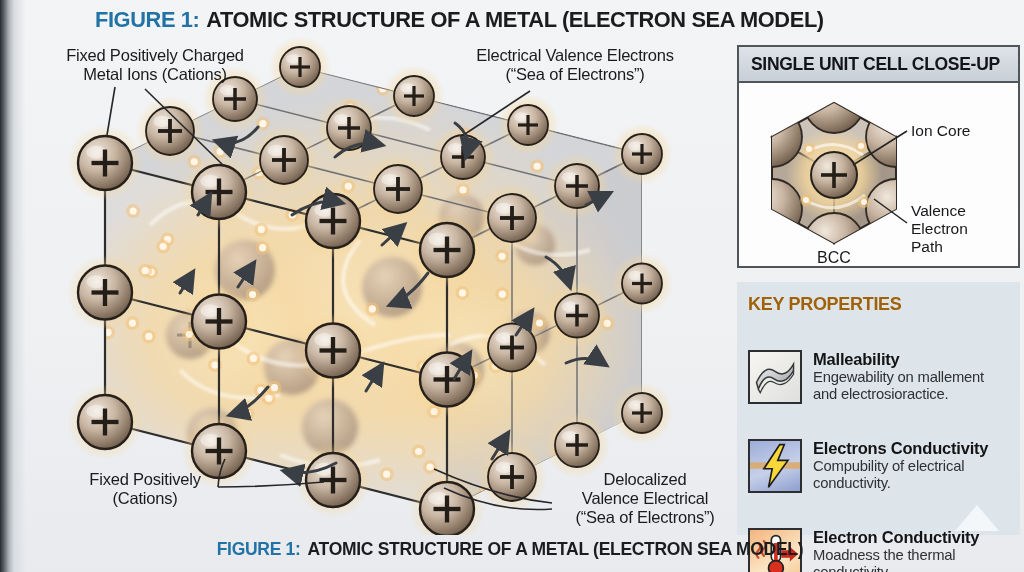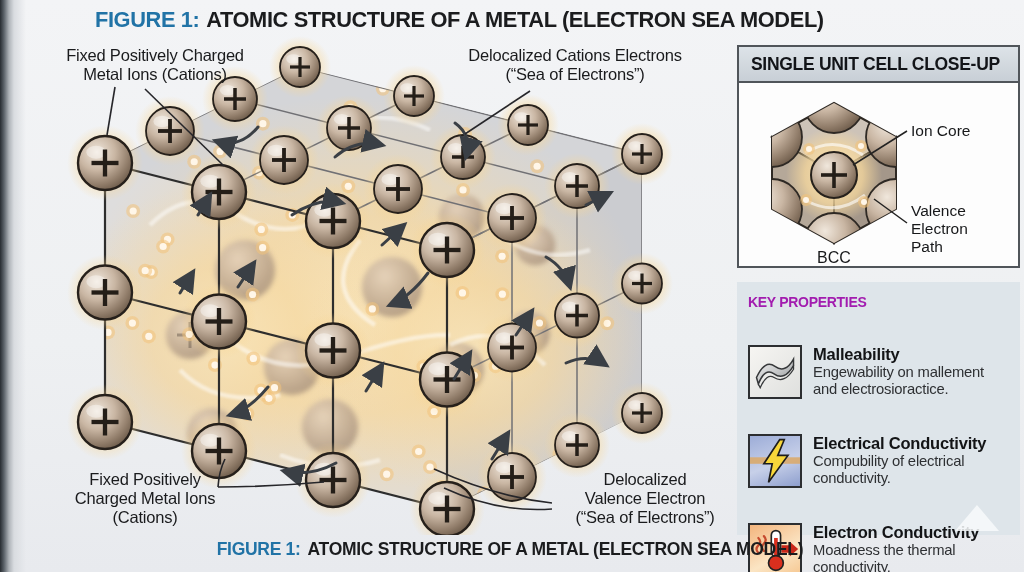--- a/index.html
+++ b/index.html
@@ -21,21 +21,21 @@
        color:#1a1b1d;letter-spacing:-0.2px;}
   
   .ucpanel{position:absolute;left:737px;top:45px;width:283px;height:223px;
            background:#fdfdfd;border:2.5px solid #50555a;box-sizing:border-box;}
   .ucpanel .phead{height:34px;line-height:34px;padding-left:12px;font-weight:700;font-size:17.5px;
            letter-spacing:-0.3px;color:#121418;border-bottom:2px solid #50555a;
            background:linear-gradient(180deg,#dde3e8,#c8cfd6);}
   
   .kppanel{position:absolute;left:737px;top:282px;width:283px;height:253px;
            background:#dee5ea;box-sizing:border-box;padding:12px 11px 0 11px;}
-  .kppanel .ptitle{font-weight:700;font-size:14px;letter-spacing:-0.3px;margin-bottom:2px;color:#a21caf;}
+  .kppanel .ptitle{font-weight:700;font-size:18px;letter-spacing:-0.3px;margin-bottom:2px;color:#a16207;}
   .pitem{display:flex;align-items:flex-start;margin-bottom:10px;margin-top:35px;}
   .picon{width:54px;height:54px;flex:0 0 54px;border:2px solid #2c2e31;box-sizing:border-box;margin-right:11px;}
   .picon svg{display:block;width:100%;height:100%;}
   .ptxt .t{font-weight:700;font-size:16.5px;letter-spacing:-0.2px;color:#131416;}
   .ptxt .d{font-size:14.8px;line-height:1.15;letter-spacing:-0.2px;color:#2e3033;max-width:200px;}
   .curl{position:absolute;left:955px;top:505px;width:0;height:0;
         border-left:22px solid transparent;border-right:22px solid transparent;
         border-bottom:26px solid rgba(248,250,251,.85);}
 </style>
 </head>
@@ -499,31 +499,30 @@
           <path d="M522 468 Q466 462 404 434" fill="none" stroke="#26262a" stroke-width="1.6"></path>
           <path d="M522 474 Q468 478 414 453" fill="none" stroke="#26262a" stroke-width="1.6"></path>
         </g>
     </svg>
 
     <div class="lbl" style="left:20px;top:11px;width:210px;">
       <div>Fixed Positively Charged</div>
       <div>Metal Ions (Cations)</div>
     </div>
     <div class="lbl" style="left:420px;top:11px;width:250px;">
-      <div>Delocalized Cations Electrons</div>
+      <div>Electrical Valence Electrons</div>
       <div>(“Sea of Electrons”)</div>
     </div>
     <div class="lbl" style="left:5px;top:435px;width:220px;">
       <div>Fixed Positively</div>
-      <div>Charged Metal Ions</div>
       <div>(Cations)</div>
     </div>
     <div class="lbl" style="left:510px;top:435px;width:210px;">
       <div>Delocalized</div>
-      <div>Valence Electron</div>
+      <div>Valence Electrical</div>
       <div>(“Sea of Electrons”)</div>
     </div>
   </div>
 
   <div class="ucpanel">
     <div class="phead">SINGLE UNIT CELL CLOSE-UP</div>
     <svg width="278" height="184" viewBox="0 0 278 184">
       <defs>
         <clipPath id="hexClip">
             <polygon points="95,20 157,54 157,126 95,160 33,126 33,54"></polygon>
@@ -606,21 +605,21 @@
     </div>
 
     <div class="pitem">
       <div class="picon" style="background:linear-gradient(160deg,#9dadd8,#c7d0e9 55%,#8e9fce);">
         <svg viewBox="0 0 54 54">
           <rect x="0" y="23" width="54" height="7" fill="#dca865" opacity="0.85"></rect>
           <polygon points="32,4 15,30 24,30 20,50 41,21 30,21 37,4" fill="#f8d73a" stroke="#1d1d1d" stroke-width="1.8"></polygon>
         </svg>
       </div>
       <div class="ptxt">
-        <div class="t">Electrical Conductivity</div>
+        <div class="t">Electrons Conductivity</div>
         <div class="d">Compubility of electrical conductivity.</div>
       </div>
     </div>
 
     <div class="pitem">
       <div class="picon" style="background:linear-gradient(150deg,#f3b57e,#fbe5c4 60%,#f6c791);">
         <svg viewBox="0 0 54 54">
           <g stroke="#c64a2e" stroke-width="2.4" fill="none" stroke-linecap="round">
             <path d="M9 14 q4 4 0 8 q-4 4 0 8"></path>
             <path d="M15 12 q4 4 0 8 q-4 4 0 8"></path>

